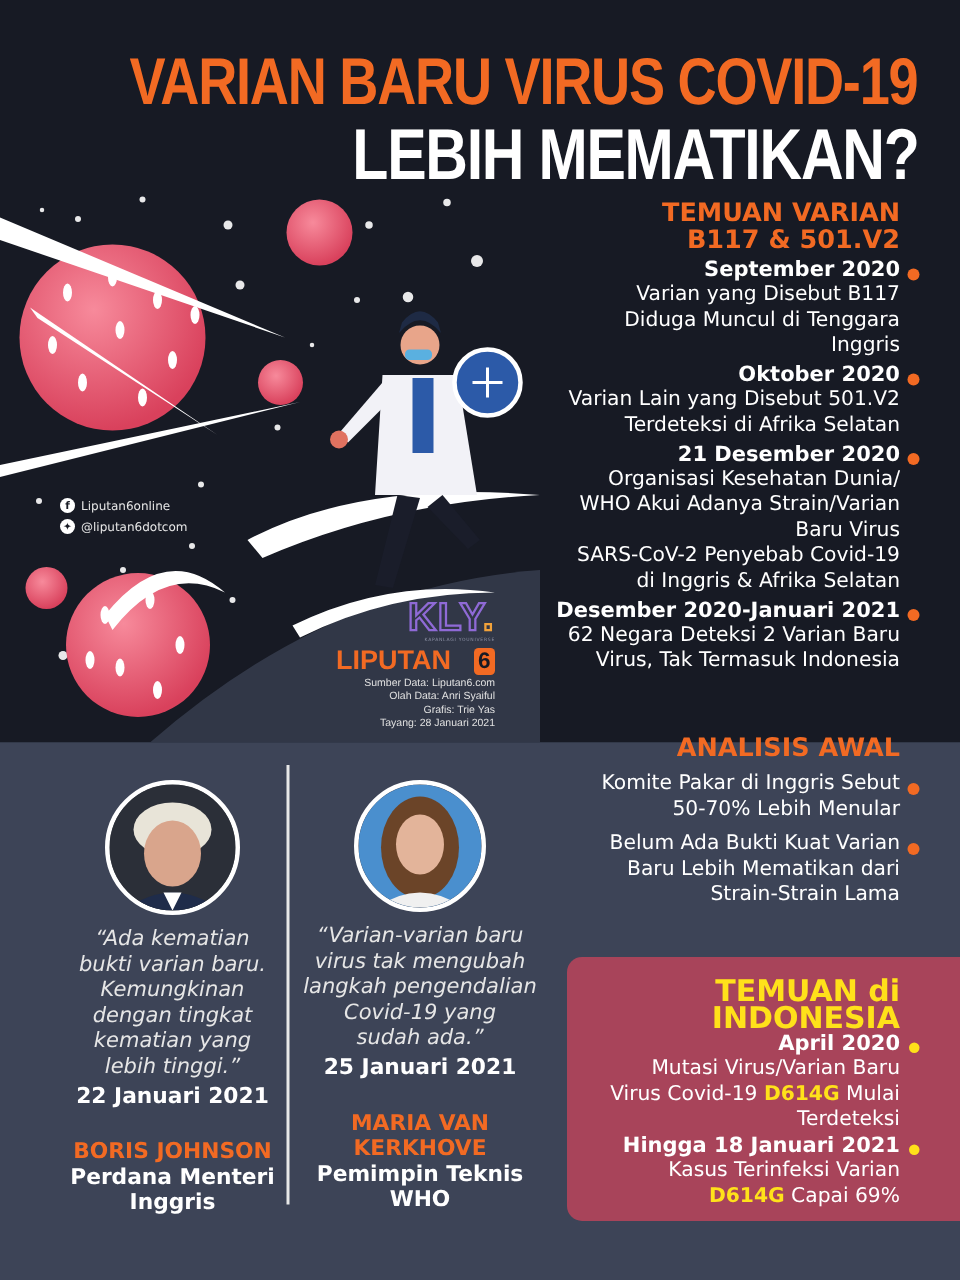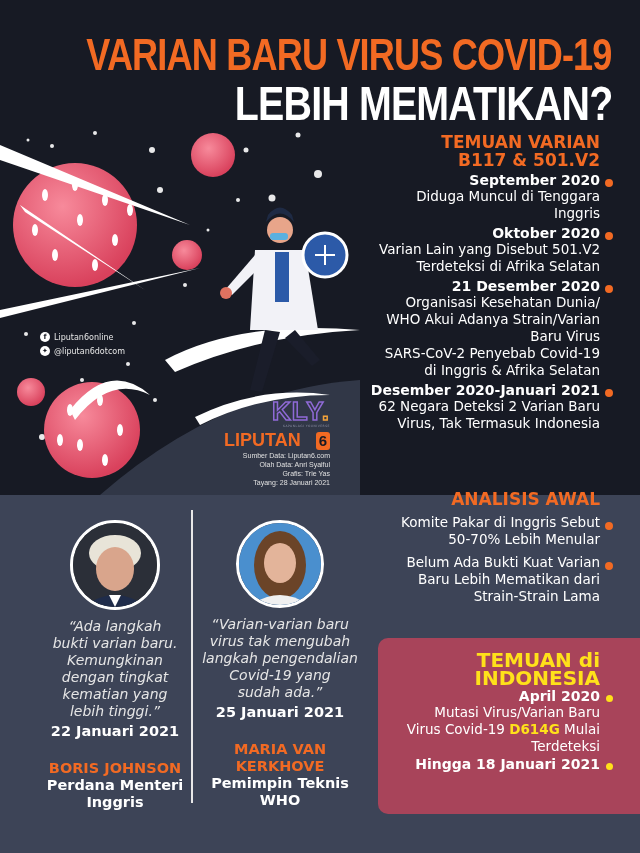--- a/index.html
+++ b/index.html
@@ -164,20 +164,21 @@
 
   <div class="timeline">
     <div class="sec-head">
       <div>TEMUAN VARIAN</div>
       <div>B117 &amp; 501.V2</div>
     </div>
     <div class="item">
       <span class="bullet"></span>
       <div class="date">September 2020</div>
       <div class="desc">
+        <div>Varian yang Disebut B117</div>
         <div>Diduga Muncul di Tenggara</div>
         <div>Inggris</div>
       </div>
     </div>
     <div class="item">
       <span class="bullet"></span>
       <div class="date">Oktober 2020</div>
       <div class="desc">
         <div>Varian Lain yang Disebut 501.V2</div>
         <div>Terdeteksi di Afrika Selatan</div>
@@ -234,37 +235,41 @@
     <div class="date">April 2020</div>
     <div class="desc">
       <div>Mutasi Virus/Varian Baru</div>
       <div><span>Virus Covid-19 </span><span class="hl">D614G</span><span> Mulai</span></div>
       <div>Terdeteksi</div>
     </div>
   </div>
   <div class="item">
     <span class="bullet"></span>
     <div class="date">Hingga 18 Januari 2021</div>
+    <div class="desc">
+      <div>Kasus Terinfeksi Varian</div>
+      <div><span class="hl">D614G</span><span> Capai 69%</span></div>
+    </div>
   </div>
 </div>
 
 <div class="divider"></div>
 
 <div class="quote-col" style="left:40px; width:150px;">
   <div class="portrait" style="background:#3a3f47;">
     <svg width="84" height="84" viewBox="0 0 84 84">
       <rect width="84" height="84" fill="#2b2f38"></rect>
       <ellipse cx="42" cy="30" rx="26" ry="18" fill="#e8e4d8"></ellipse>
       <ellipse cx="42" cy="46" rx="19" ry="22" fill="#d9a58c"></ellipse>
       <path d="M10 84 Q42 60 74 84 Z" fill="#1f2c4a"></path>
       <path d="M36 72 L42 84 L48 72 Z" fill="#ffffff"></path>
     </svg>
   </div>
   <div class="q">
-    <div>“Ada langkah</div>
+    <div>“Ada kematian</div>
     <div>bukti varian baru.</div>
     <div>Kemungkinan</div>
     <div>dengan tingkat</div>
     <div>kematian yang</div>
     <div>lebih tinggi.”</div>
   </div>
   <div class="qdate">22 Januari 2021</div>
   <div class="qname">
       <div>BORIS JOHNSON</div>
     </div>

